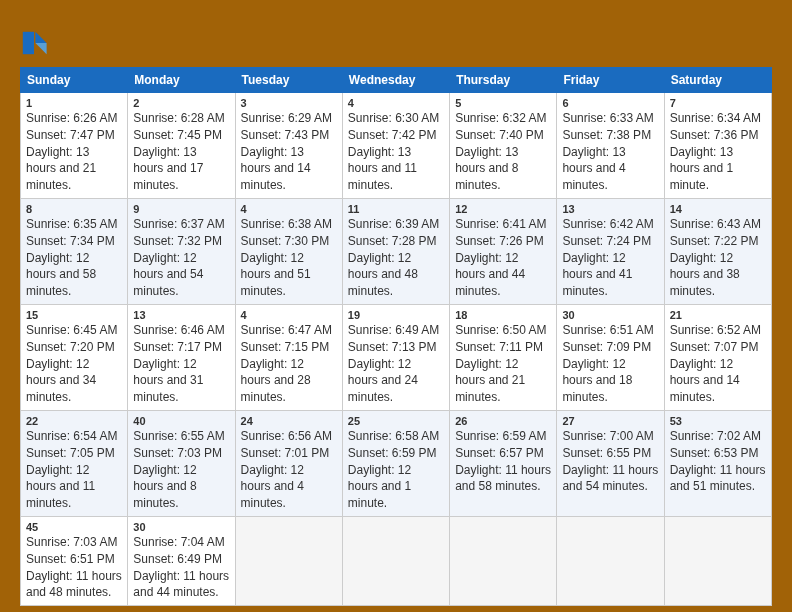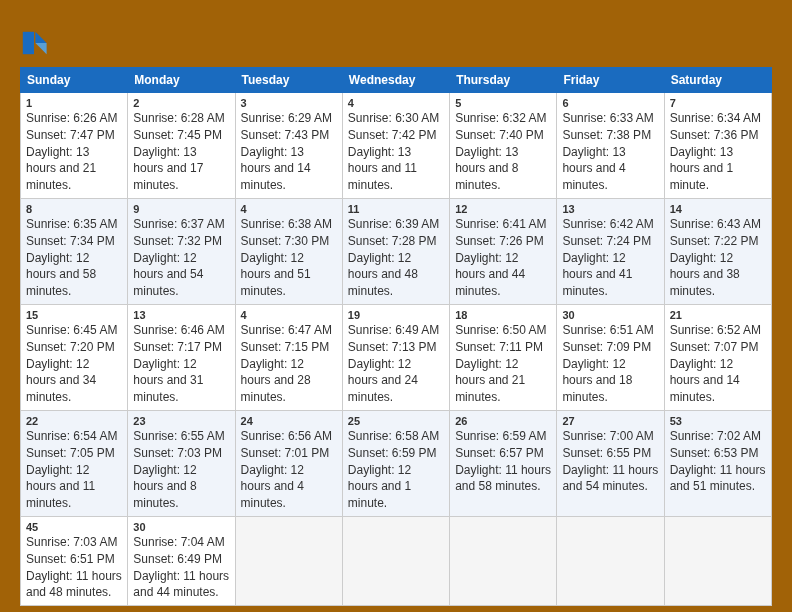--- a/index.html
+++ b/index.html
@@ -301,21 +301,21 @@
         <tr class="row-shade">
           <td>
         <span class="day-num">22</span>
         <div class="day-info">
           Sunrise: 6:54 AM<br>
           Sunset: 7:05 PM<br>
           Daylight: 12 hours and 11 minutes.
         </div>
       </td>
           <td>
-        <span class="day-num">23</span>
+        <span class="day-num">40</span>
         <div class="day-info">
           Sunrise: 6:55 AM<br>
           Sunset: 7:03 PM<br>
           Daylight: 12 hours and 8 minutes.
         </div>
       </td>
           <td>
         <span class="day-num">24</span>
         <div class="day-info">
           Sunrise: 6:56 AM<br>

